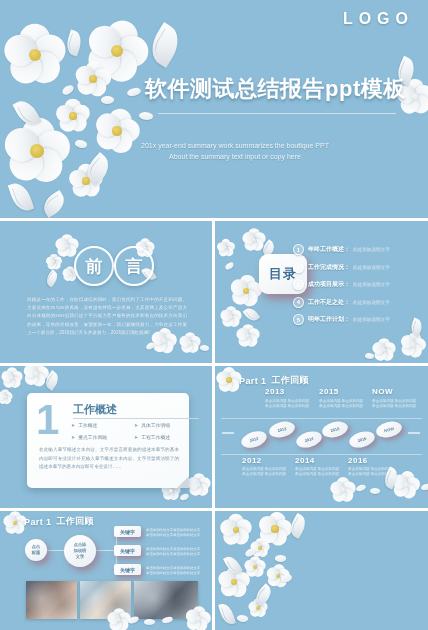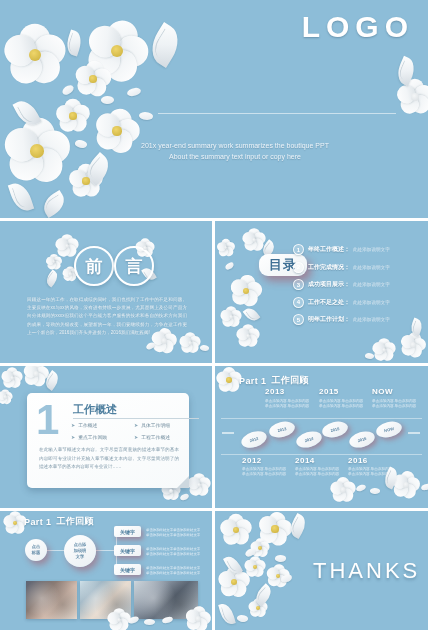--- a/index.html
+++ b/index.html
@@ -52,21 +52,21 @@
   .petal {
     position:absolute; pointer-events:none;
     background:linear-gradient(160deg,#ffffff,#e2e8ed);
     border-radius:60% 40% 60% 40%;
     box-shadow:0 1px 1px rgba(40,70,90,.16);
   }
 
   
   .logo {
     position:absolute; right:14px; top:10px;
-    color:#ffffff; font-size:30px; font-weight:bold;
+    color:#ffffff; font-size:16px; font-weight:bold;
     letter-spacing:6px; text-shadow:0 1px 2px rgba(60,95,120,.45);
   }
   .main-title {
     position:absolute; left:145px; top:74px; width:262px;
     color:#ffffff; font-size:22px; font-weight:bold; letter-spacing:.5px;
     text-shadow:0 2px 3px rgba(55,90,115,.45);
     white-space:nowrap;
   }
   .title-rule {
     position:absolute; left:158px; top:113px; width:238px; height:1px;
@@ -86,21 +86,21 @@
     text-shadow:0 1px 2px rgba(60,95,120,.4);
     box-shadow:0 2px 4px rgba(45,80,105,.25);
   }
   .body-cn {
     position:absolute; color:#f0f6fa; font-size:4.6px; line-height:8.2px;
     text-align:justify; text-shadow:0 0 1px rgba(70,105,130,.3);
   }
 
   
   .toc-badge {
-    position:absolute; left:44px; top:33px; width:48px; height:22px;
+    position:absolute; left:44px; top:33px; width:48px; height:40px;
     border-radius:9px;
     background:linear-gradient(150deg,#ffffff,#eef2f5);
     display:flex; align-items:center; justify-content:center;
     color:#3f6f94; font-size:13px; font-weight:bold; letter-spacing:1px;
     box-shadow:4px 5px 8px rgba(178,58,70,.45);
   }
   .toc-list { position:absolute; left:78px; top:20px; width:128px; }
   .toc-row { display:flex; align-items:center; height:17.5px; }
   .toc-num {
     width:11px; height:11px; flex:0 0 11px; border-radius:50%;
@@ -276,20 +276,21 @@
     <div class="leaf" style="left:12px;top:182px;width:18px;height:30px;transform:rotate(-18deg);"></div>
     <div class="leaf" style="left:45px;top:192px;width:18px;height:24px;transform:rotate(58deg);"></div>
     <div class="leaf" style="left:398px;top:58px;width:16px;height:26px;transform:rotate(24deg);"></div>
     <div class="petal" style="left:62px;top:86px;width:12px;height:8px;transform:rotate(-20deg);"></div>
     <div class="petal" style="left:101px;top:96px;width:13px;height:8px;transform:rotate(10deg);"></div>
     <div class="petal" style="left:127px;top:88px;width:14px;height:8px;transform:rotate(-6deg);"></div>
     <div class="petal" style="left:75px;top:140px;width:12px;height:8px;transform:rotate(25deg);"></div>
     <div class="petal" style="left:139px;top:112px;width:14px;height:8px;transform:rotate(14deg);"></div>
 
     <div class="logo">LOGO</div>
+    <div class="main-title">软件测试总结报告ppt模板</div>
     <div class="title-rule"></div>
     <div class="subtitle">
       <div>201x year-end summary work summarizes the boutique PPT</div>
       <div>About the summary text input or copy here</div>
     </div>
   </div>
 
   <div class="slide" id="slide-preface">
     <div class="flower" style="left:56px;top:14px;width:22px;height:22px;">
       <i style="transform:translate(-50%,-100%) rotate(0deg)"></i>
@@ -705,16 +706,15 @@
     </div>
     <div class="leaf" style="left:76px;top:4px;width:14px;height:22px;transform:rotate(30deg);"></div>
     <div class="leaf" style="left:12px;top:44px;width:12px;height:20px;transform:rotate(-28deg);"></div>
     <div class="leaf" style="left:42px;top:74px;width:13px;height:20px;transform:rotate(44deg);"></div>
     <div class="leaf" style="left:6px;top:92px;width:12px;height:22px;transform:rotate(-16deg);"></div>
     <div class="petal" style="left:30px;top:38px;width:11px;height:7px;transform:rotate(-18deg);"></div>
     <div class="petal" style="left:60px;top:44px;width:11px;height:7px;transform:rotate(12deg);"></div>
     <div class="petal" style="left:66px;top:64px;width:11px;height:7px;transform:rotate(-6deg);"></div>
     <div class="petal" style="left:22px;top:104px;width:11px;height:7px;transform:rotate(20deg);"></div>
 
-    <div class="thanks">THANKS</div>
   </div>
 
 </div>
 
 </body></html>

